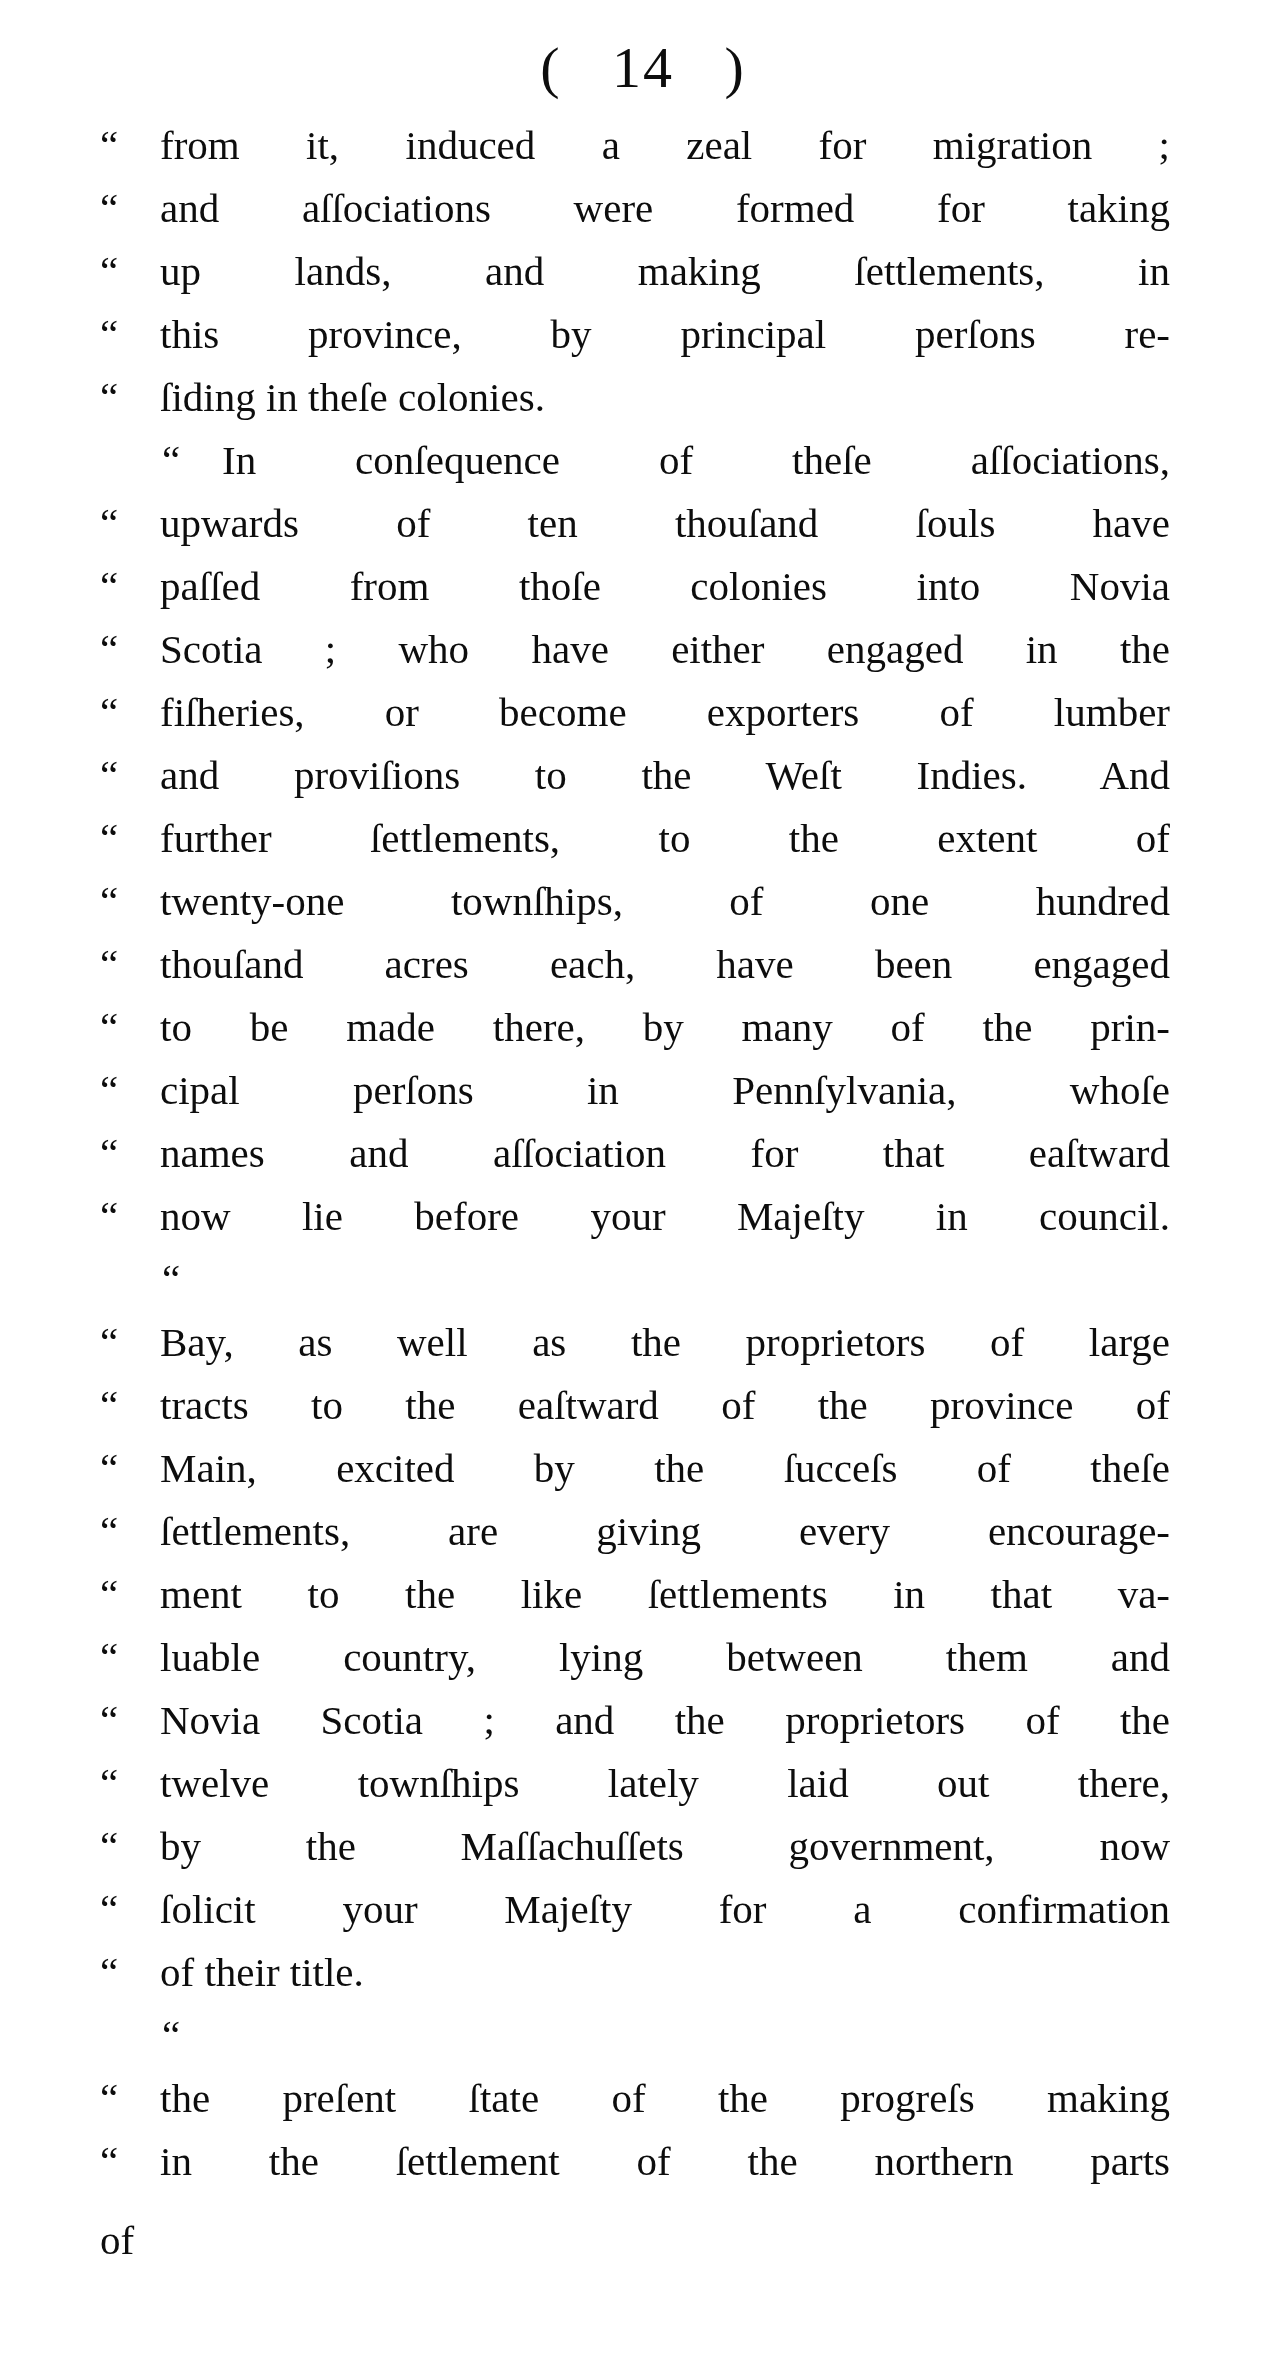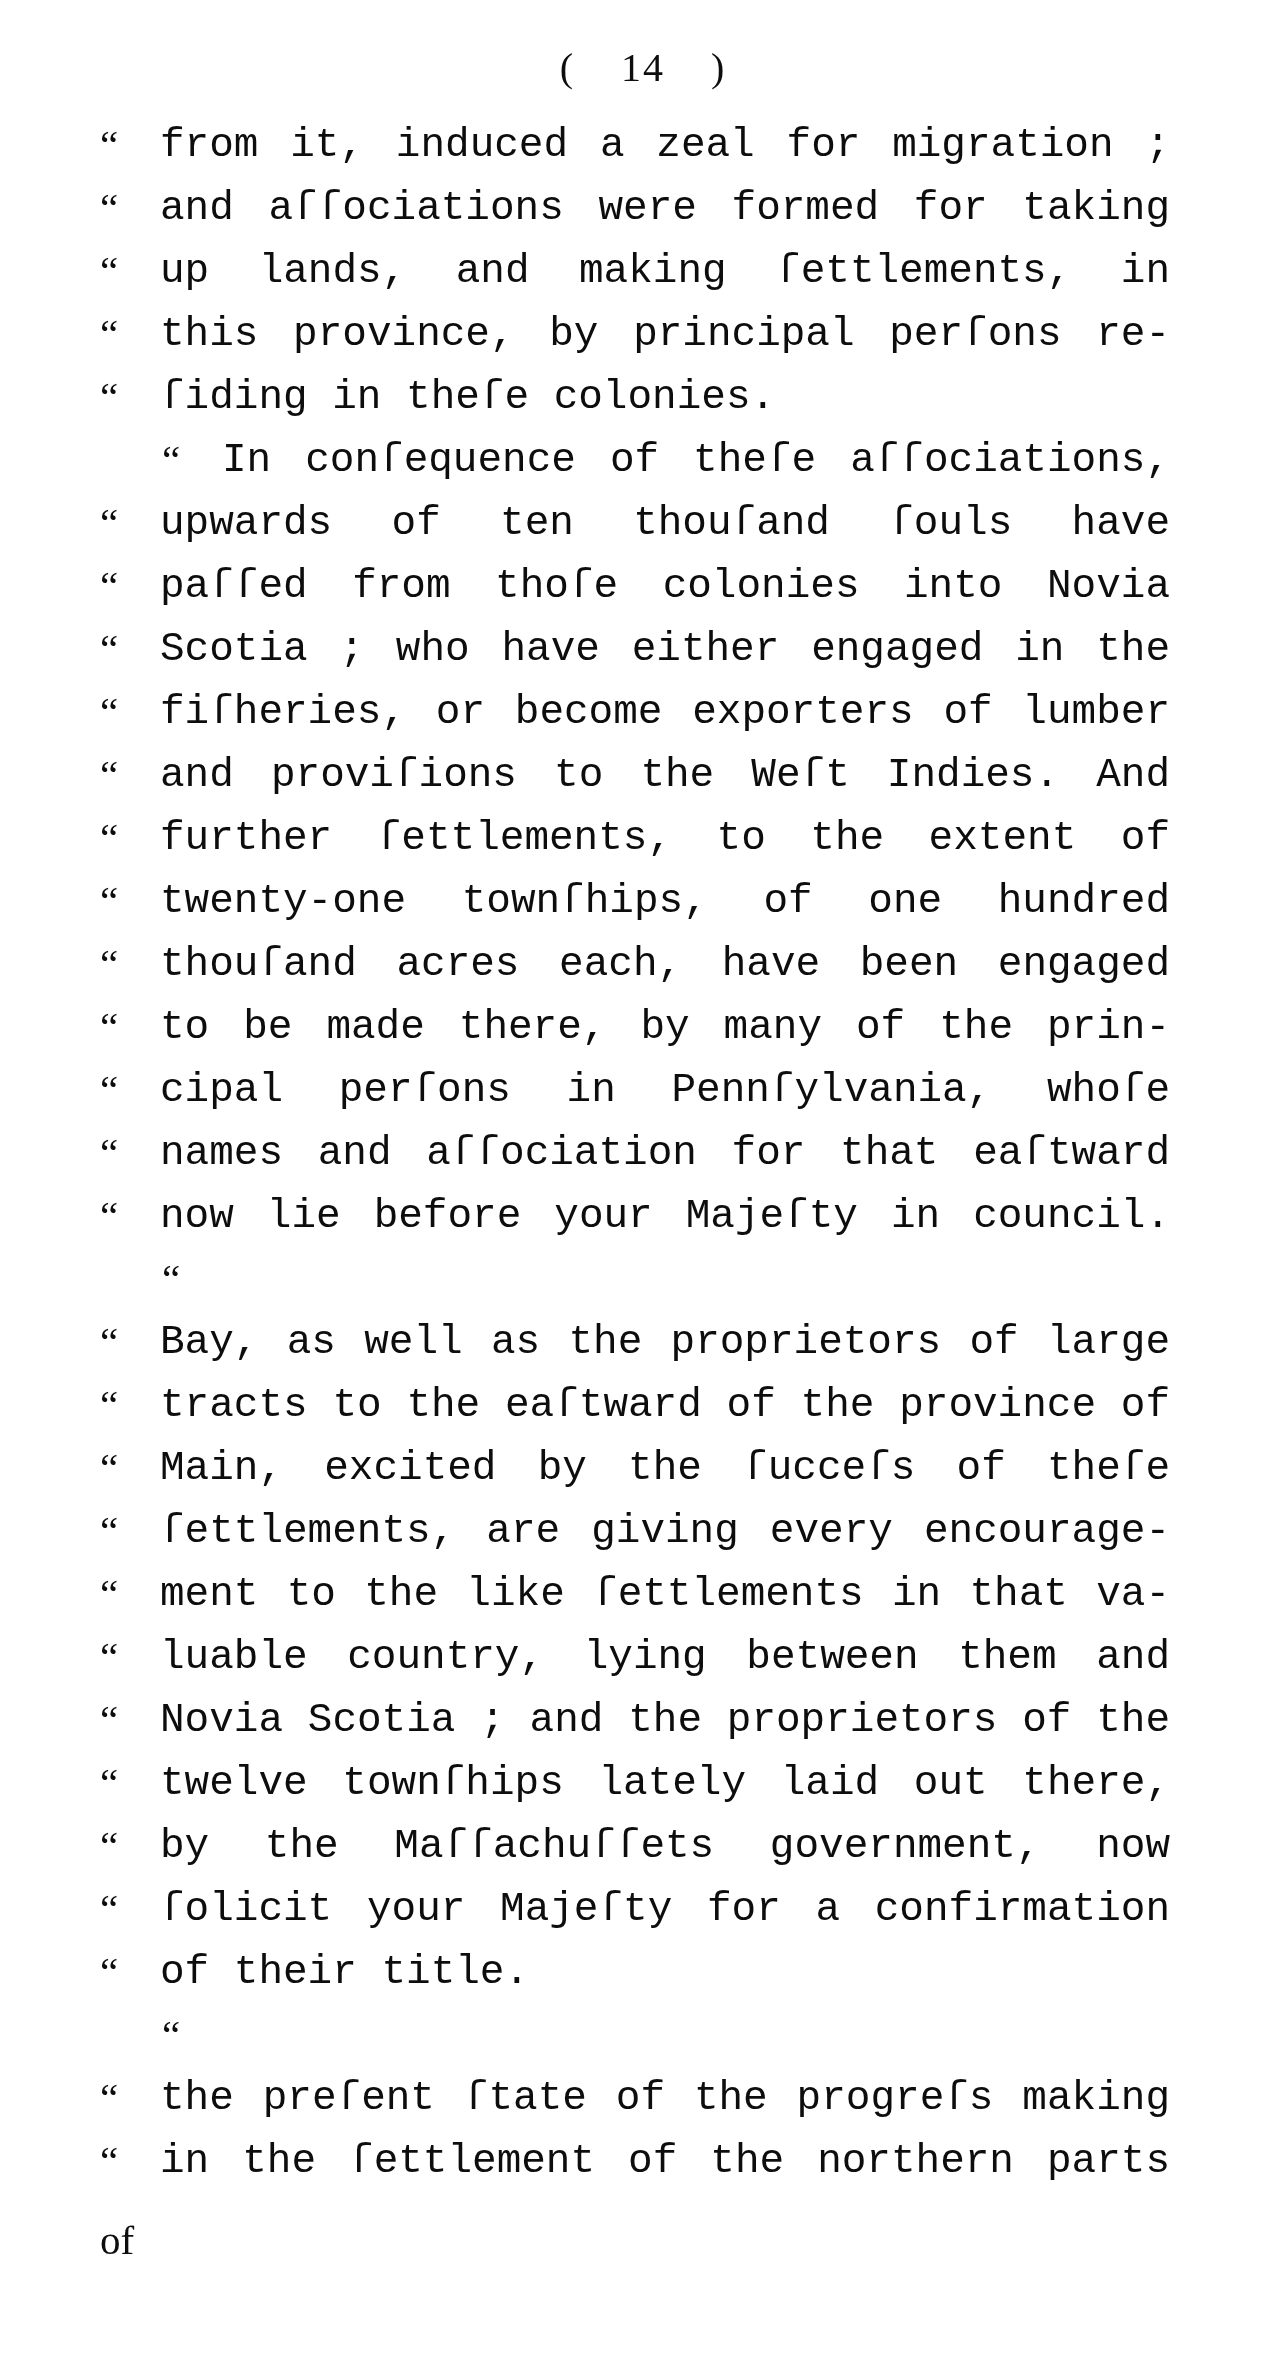--- a/index.html
+++ b/index.html
@@ -12,21 +12,21 @@
     width: 1286px;
     height: 2378px;
     background: #ffffff;
     color: #0d0d0d;
     font-family: "Liberation Serif", "DejaVu Serif", serif;
     overflow: hidden;
   }
   .page-number {
     margin-top: 38px;
     text-align: center;
-    font-size: 40px;
+    font-size: 58px;
     line-height: 60px;
     word-spacing: 34px;
     letter-spacing: 2px;
   }
   .text-block {
     margin-left: 100px;
     width: 1070px;
     margin-top: 16px;
     font-size: 41px;
     line-height: 63px;
@@ -41,21 +41,20 @@
   .q {
     width: 60px;
     flex-shrink: 0;
     letter-spacing: -4px;
   }
   .t {
     flex: 1;
     text-align: justify;
     text-align-last: justify;
     white-space: nowrap;
-    font-family: Liberation Mono, monospace;
   }
   .t.nojust {
     text-align: left;
     text-align-last: left;
     white-space: normal;
   }
   .catchword-row {
     text-align: left;
     padding-right: 28px;
     font-size: 41px;

